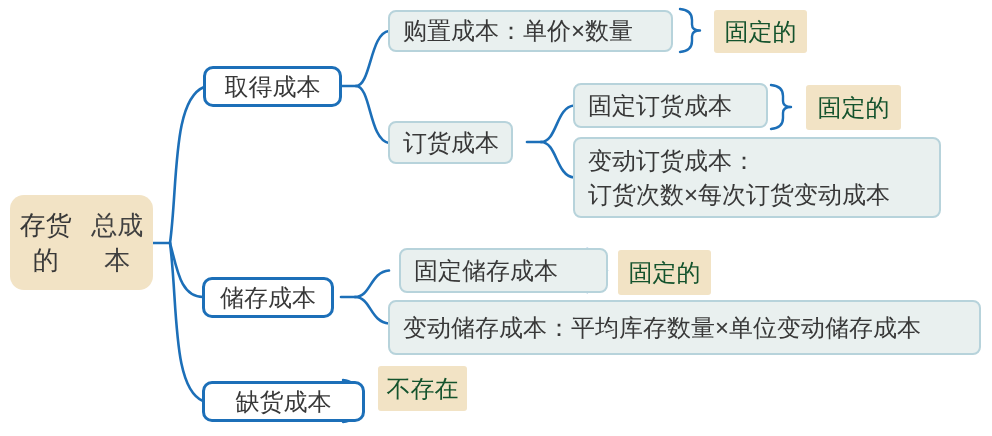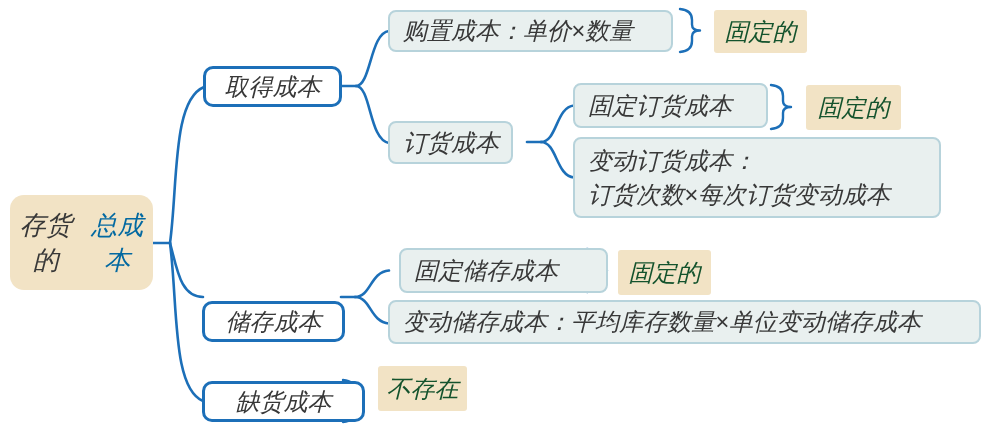--- a/index.html
+++ b/index.html
@@ -1,26 +1,26 @@
 <!DOCTYPE html>
 <html><head>
 <meta charset="utf-8">
 <style>
   html,body{margin:0;padding:0;background:#fff;}
   #canvas{
     position:relative;width:992px;height:436px;background:#ffffff;
     font-family:"Liberation Sans","DejaVu Sans",sans-serif;overflow:hidden;
   }
   #wires{position:absolute;left:0;top:0;width:992px;height:436px;}
-  .node{position:absolute;box-sizing:border-box;display:flex;align-items:center;color:#383838;font-style:italic;}
+  .node{position:absolute;box-sizing:border-box;display:flex;align-items:center;color:#383838;}
   .node-root{
     background:#f2e3c5;border-radius:14px;flex-direction:row;justify-content:center;
     font-size:26px;line-height:35px;text-align:center;
   }
-  .node-root .red{color:#0369a1;}
+  .node-root .red{color:#404040;}
   .node-l1{
     background:#ffffff;border:3px solid #1c6fb8;border-radius:10px;
     justify-content:center;font-size:24px;
   }
   .node-l2{
     background:#e9f0ef;border:2px solid #b7d3db;border-radius:8px;
     justify-content:flex-start;padding-left:13px;padding-right:8px;font-size:24px;
   }
   .node-l2.twoline{flex-direction:column;align-items:flex-start;justify-content:center;line-height:34px;}
   .callout{
@@ -58,21 +58,21 @@
   </svg>
 
   <div class="node node-root" style="left:10px;top:195px;width:143px;height:95px;">
     <div>存货的</div>
     <div class="red">总成本</div>
   </div>
 
   <div class="node node-l1" style="left:203px;top:66px;width:139px;height:41px;">
     <span>取得成本</span>
   </div>
-  <div class="node node-l1" style="left:202px;top:277px;width:143px;height:41px;margin-top:24px;">
+  <div class="node node-l1" style="left:202px;top:277px;width:132px;height:41px;">
     <span>储存成本</span>
   </div>
   <div class="node node-l1" style="left:202px;top:381px;width:163px;height:41px;">
     <span>缺货成本</span>
   </div>
 
   <div class="node node-l2" style="left:388px;top:10px;width:285px;height:42px;">
     <span>购置成本：单价×数量</span>
   </div>
   <div class="node node-l2" style="left:388px;top:121px;width:125px;height:43px;">
@@ -81,21 +81,21 @@
   <div class="node node-l2" style="left:573px;top:83px;width:195px;height:45px;">
     <span>固定订货成本</span>
   </div>
   <div class="node node-l2 twoline" style="left:573px;top:137px;width:368px;height:81px;">
     <span>变动订货成本：</span>
     <span>订货次数×每次订货变动成本</span>
   </div>
   <div class="node node-l2" style="left:399px;top:248px;width:209px;height:45px;">
     <span>固定储存成本</span>
   </div>
-  <div class="node node-l2" style="left:388px;top:300px;width:593px;height:44px;">
+  <div class="node node-l2" style="left:388px;top:300px;width:593px;height:55px;">
     <span>变动储存成本：平均库存数量×单位变动储存成本</span>
   </div>
 
   <div class="node callout" style="left:714px;top:10px;width:93px;height:43px;">
     <span>固定的</span>
   </div>
   <div class="node callout" style="left:806px;top:85px;width:95px;height:45px;">
     <span>固定的</span>
   </div>
   <div class="node callout" style="left:618px;top:250px;width:93px;height:45px;">

